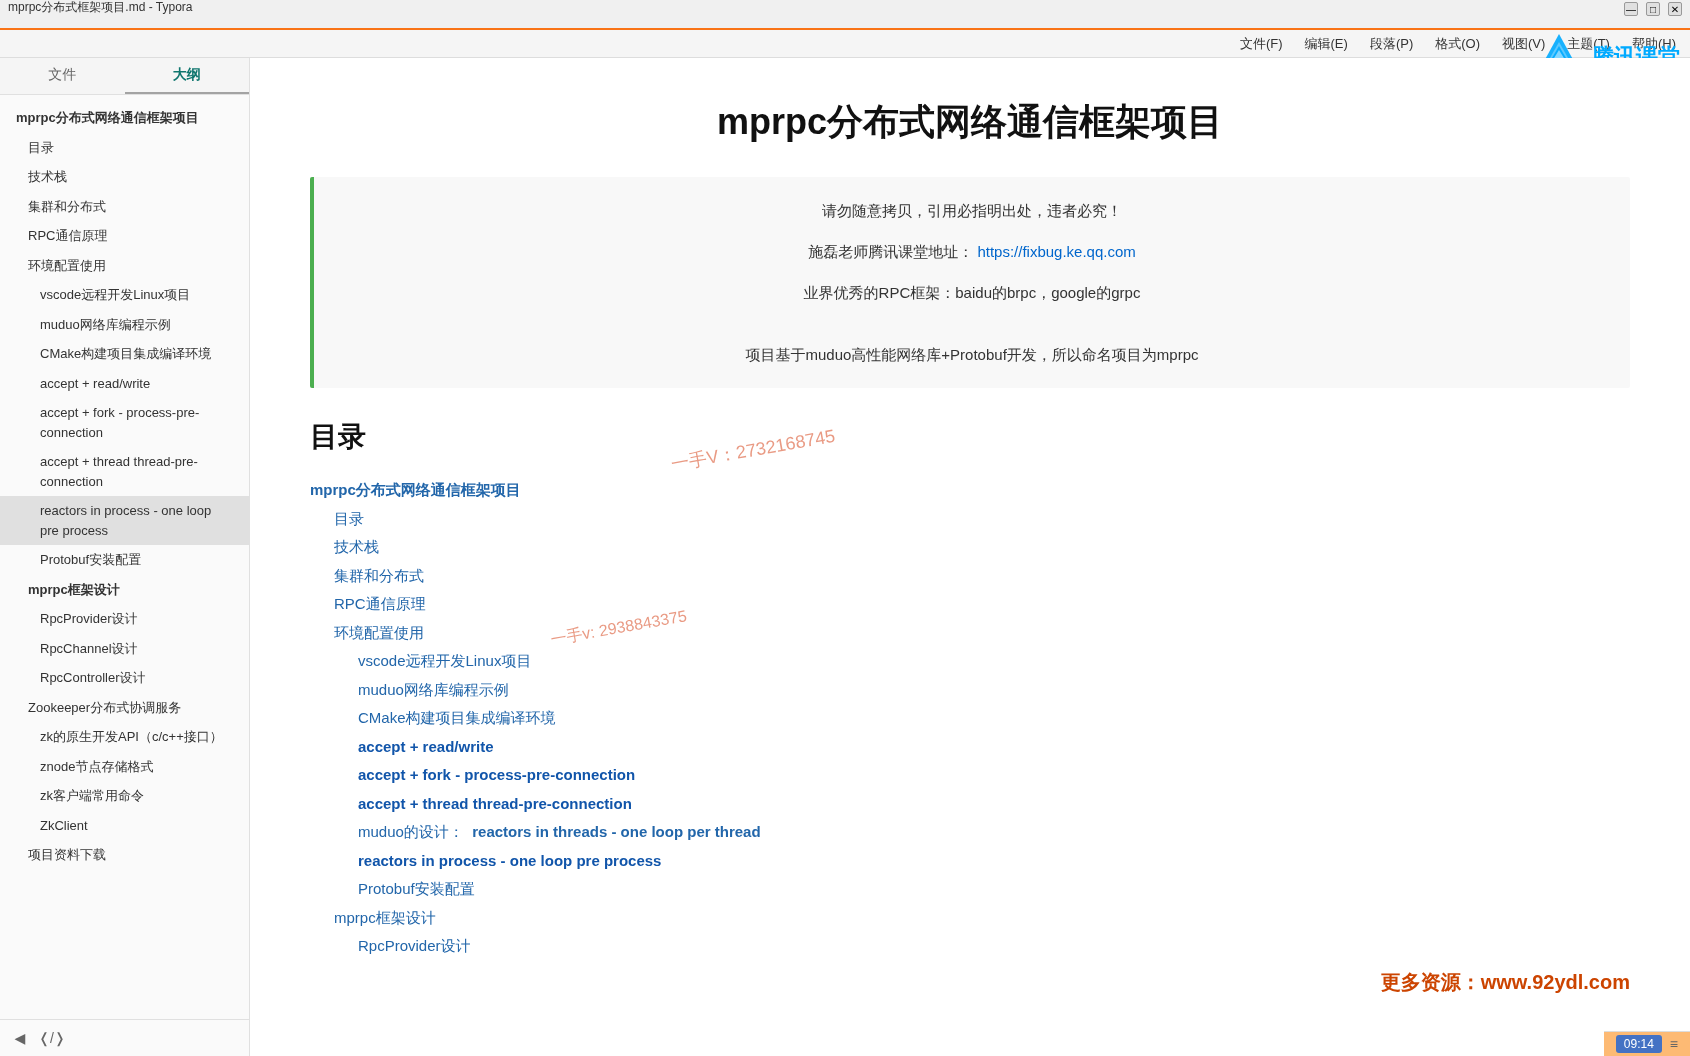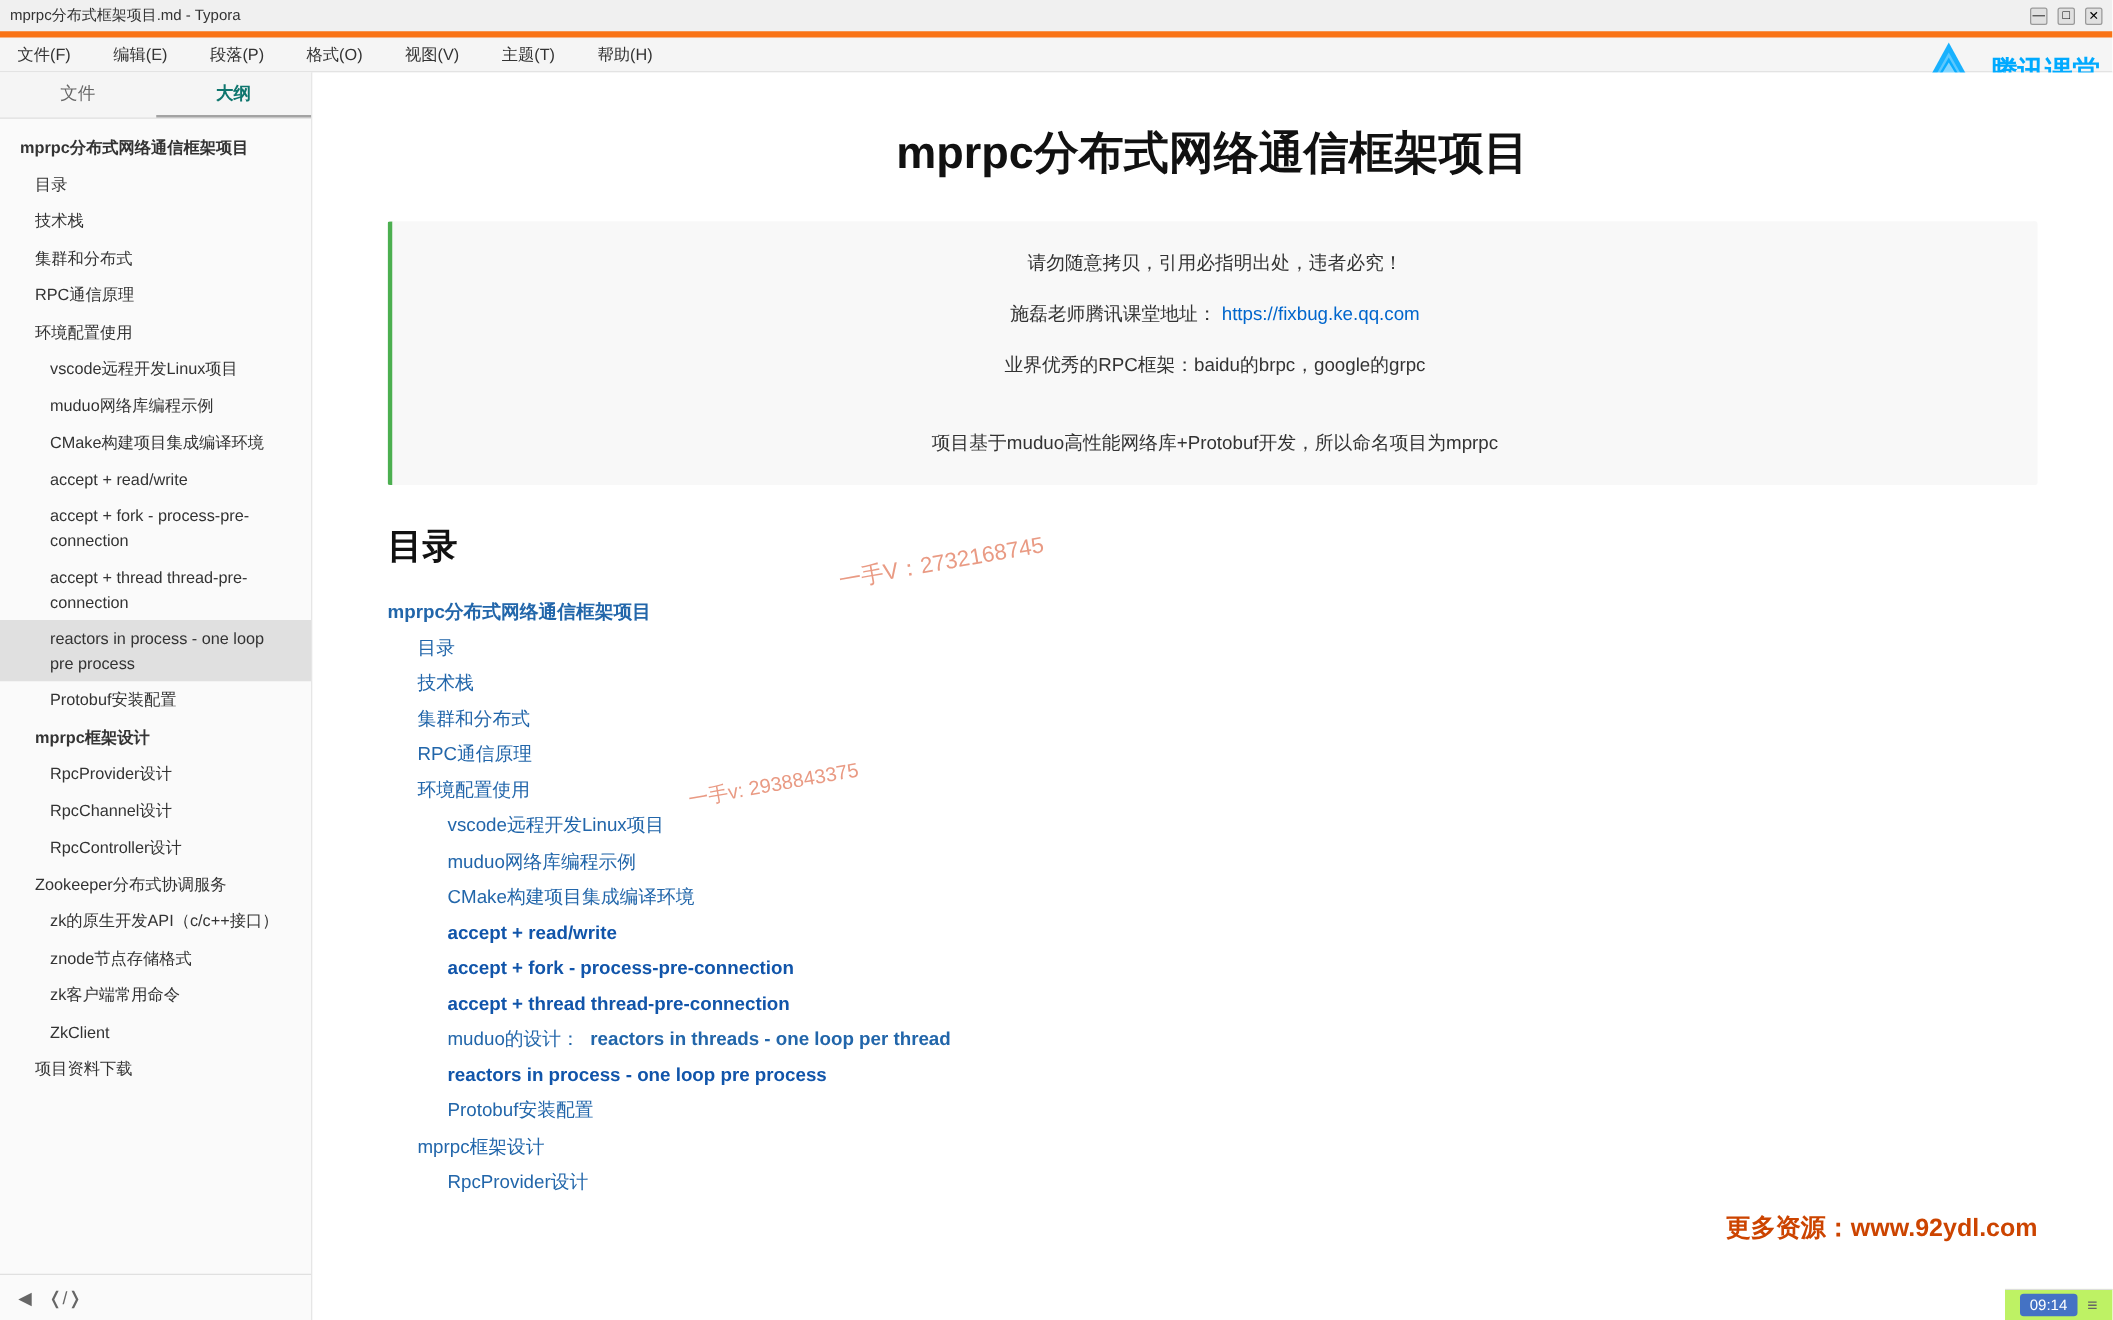--- a/index.html
+++ b/index.html
@@ -3,23 +3,23 @@
   <meta charset="utf-8">
   <style>
     * { margin: 0; padding: 0; box-sizing: border-box; }
     body { font-family: "Microsoft YaHei", "SimHei", sans-serif; background: #fff; width: 1690px; min-height: 1056px; overflow: hidden; }
 
     
     .title-bar {
       height: 30px;
       background: #f0f0f0;
       display: flex;
-      align-items: center;
-      padding: 0 8px;
-      border-bottom: 5px solid #f97316;
+      align-items: flex-end;
+      padding: 12px 8px;
+      border-bottom: 2px solid #f97316;
       position: relative;
     }
     .title-bar-text { font-size: 12px; color: #333; }
     .title-bar-controls {
       position: absolute;
       right: 8px;
       display: flex;
       gap: 8px;
     }
     .title-btn {
@@ -33,21 +33,22 @@
     }
 
     
     .menu-bar {
       height: 28px;
       background: #f5f5f5;
       display: flex;
       align-items: center;
       padding: 0 4px;
       border-bottom: 1px solid #ddd;
-      gap: 14px;
+      gap: 2px;
+      justify-content: flex-end;
     }
     .menu-item {
       padding: 2px 10px;
       font-size: 13px;
       color: #333;
       cursor: pointer;
       border-radius: 3px;
     }
 
     
@@ -384,19 +385,19 @@
         <a href="#">Protobuf安装配置</a>
       </div>
       <div class="toc-item level2">
         <a href="#">mprpc框架设计</a>
       </div>
       <div class="toc-item level3">
         <a href="#">RpcProvider设计</a>
       </div>
     </div>
 
-    <div style="position:fixed; bottom:0; right:0; display:flex; align-items:center; background:#bef264; border-top:1px solid #ddd; padding:3px 12px; gap:8px; z-index:20;">
+    <div style="position:fixed; bottom:0; right:0; display:flex; align-items:center; background:#fdba74; border-top:1px solid #ddd; padding:3px 12px; gap:8px; z-index:20;">
       <span style="background:#4472c4; color:white; padding:2px 8px; border-radius:3px; font-size:12px;">09:14</span>
       <span style="font-size:14px; color:#666;">≡</span>
     </div>
 
   </div>
 </div>
 
 </body></html>

